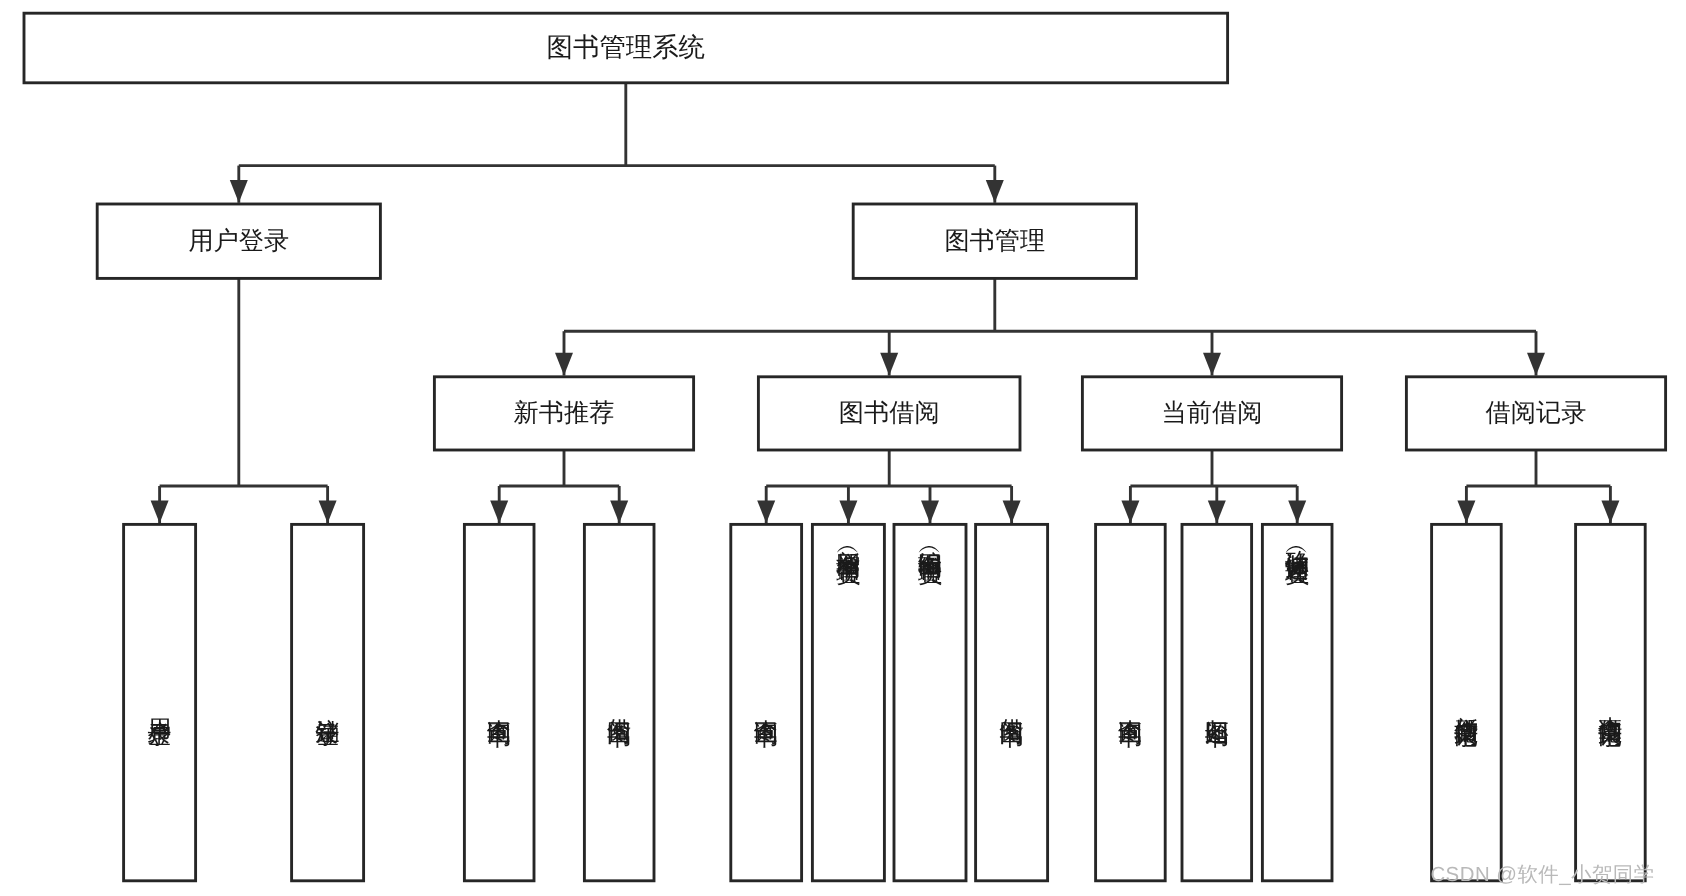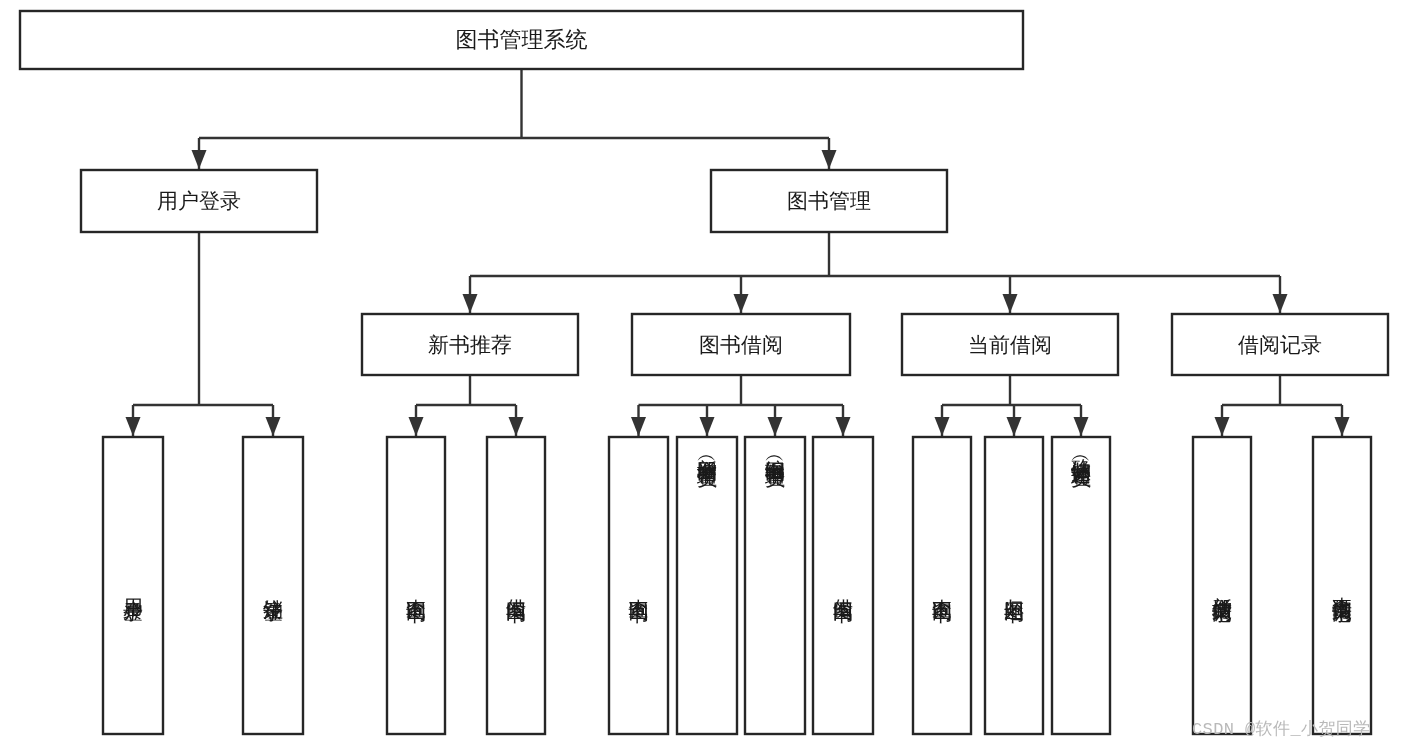--- a/index.html
+++ b/index.html
@@ -74,21 +74,21 @@
     pointer-events: none;
   }
   .leaf-label.align-top {
     justify-content: flex-start;
   }
   .leaf-label.align-mid {
     justify-content: center;
   }
   .watermark {
     position: absolute;
-    font-family: Liberation Mono, monospace;
+    font-family: Liberation Sans, sans-serif;
     font-size: 17px;
     color: #b9b9b9;
     white-space: nowrap;
     letter-spacing: 0.4px;
   }
 </style>
 </head>
 <body>
 
 <div id="diagram-root">

